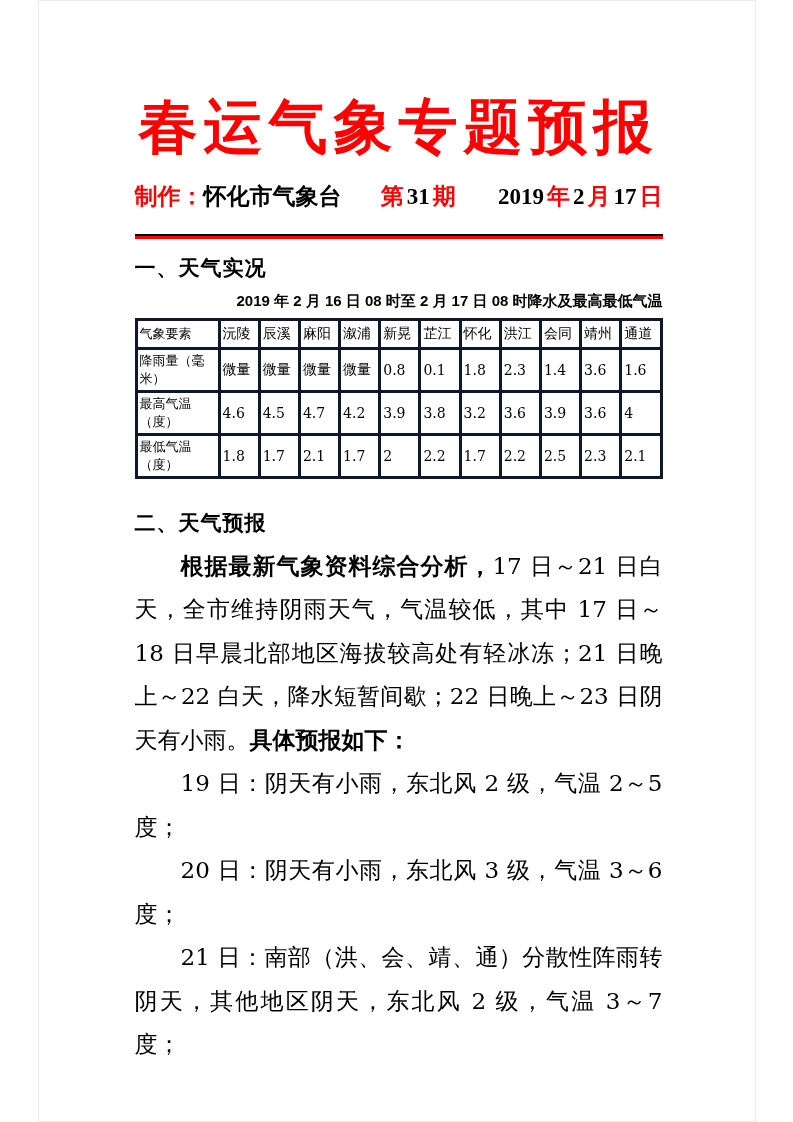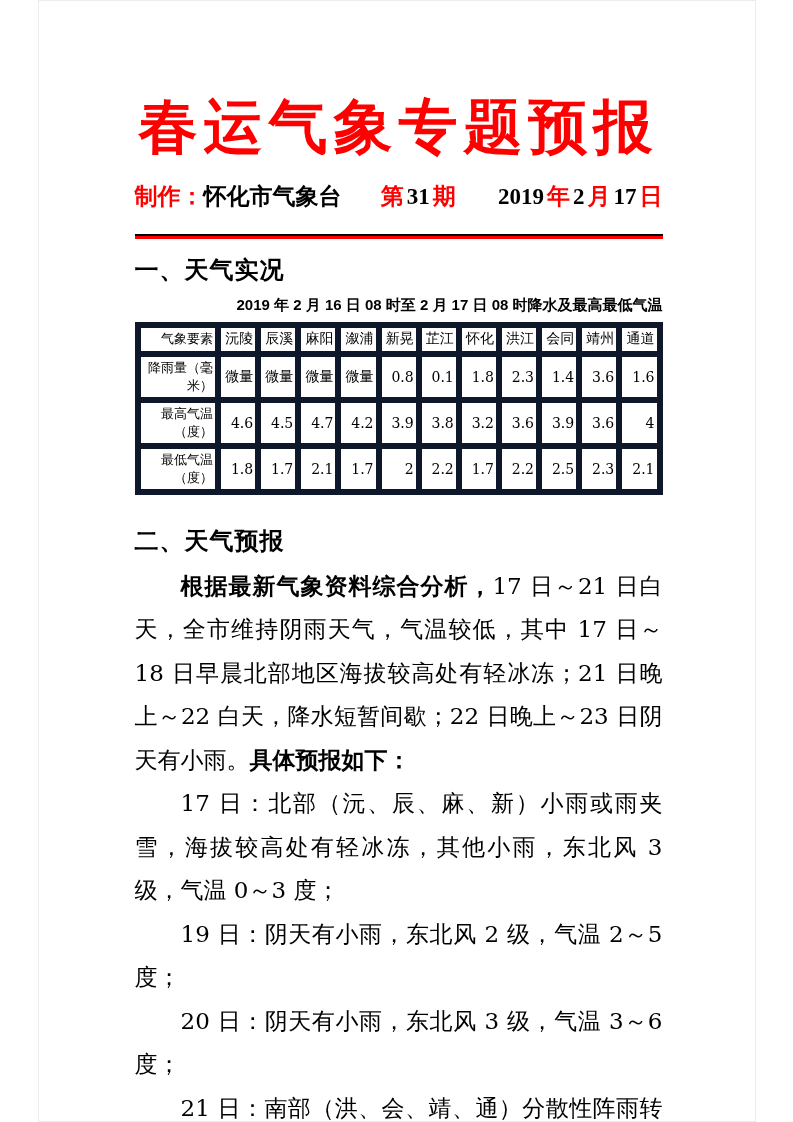--- a/index.html
+++ b/index.html
@@ -21,35 +21,35 @@
     display:flex; justify-content:space-between; align-items:baseline;
     font-family:"Liberation Sans","DejaVu Sans",sans-serif;
     font-weight:bold; font-size:23px; margin-bottom:22px;text-align:right;
   }
   .red { color:#fe0000; }
   .mast-num { font-family:"Liberation Serif","DejaVu Serif",serif; font-weight:bold; padding:0 3px; }
   .rule-black { height:2px; background:#000; }
   .rule-red   { height:3px; background:#fe0000; }
   .sec-heading {
     font-family:"Liberation Sans","DejaVu Sans",sans-serif;
-    font-weight:bold; font-size:24px; letter-spacing:1px;
+    font-weight:bold; font-size:21px; letter-spacing:1px;
   }
   .sec1-heading { margin-top:15px; }
   .sec2-heading { margin-top:30px; }
   .table-title {
     text-align:right; font-weight:bold; font-size:15px;
     font-family:"Liberation Sans","DejaVu Sans",sans-serif;
     margin-top:10px;
   }
   table.weather {
     border-collapse:collapse; margin:7px auto 0 auto;
     border:2px solid #000;
   }
   table.weather th, table.weather td {
-    border:6px solid #0f172a; text-align:right; vertical-align:middle;
+    border:3px solid #0f172a; text-align:left; vertical-align:middle;
     font-size:14px; font-weight:normal; height:29px; padding:2px 2px;
     font-family:"DejaVu Serif","Liberation Serif",serif;
   }
   table.weather .rowlabel { width:96px; font-size:13px; }
   table.weather .datacol  { width:44px; }
   .body-p {
     font-size:23px; line-height:43.5px; text-align:justify;
     text-indent:2em; margin:0;
   }
   .intro-p { margin-top:8px; }
@@ -142,18 +142,17 @@
       <td>2.3</td>
       <td>2.1</td>
     </tr>
   </tbody>
     </table>
 
   <h2 class="sec-heading sec2-heading">二、天气预报</h2>
 
   <p class="body-p intro-p"><span class="hei-bold">根据最新气象资料综合分析，</span><span>17 日～21 日白天，全市维持阴雨天气，气温较低，其中 17 日～18 日早晨北部地区海拔较高处有轻冰冻；21 日晚上～22 白天，降水短暂间歇；22 日晚上～23 日阴天有小雨。</span><span class="hei-bold">具体预报如下：</span></p>
 
-  <p class="body-p">17 日：北部（沅、辰、麻、新）小雨或雨夹雪，海拔较高处有轻冰冻，其他小雨，东北风 3 级，气温 0～3 度；</p>
   <p class="body-p">19 日：阴天有小雨，东北风 2 级，气温 2～5 度；</p>
   <p class="body-p">20 日：阴天有小雨，东北风 3 级，气温 3～6 度；</p>
   <p class="body-p">21 日：南部（洪、会、靖、通）分散性阵雨转阴天，其他地区阴天，东北风 2 级，气温 3～7 度；</p>
 
 </div>
 
 </body></html>

